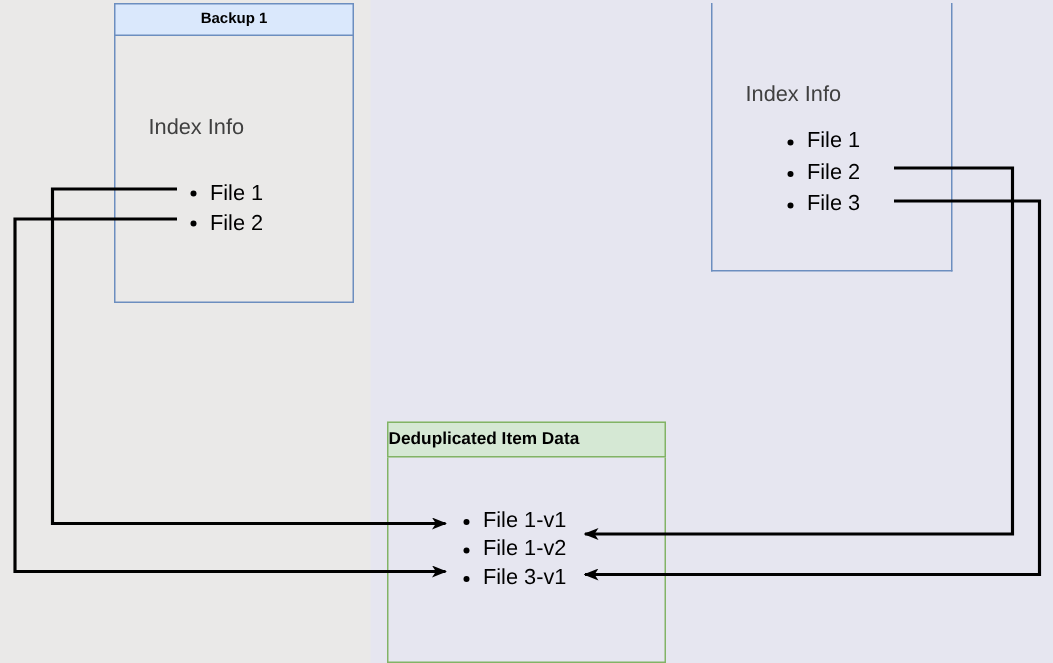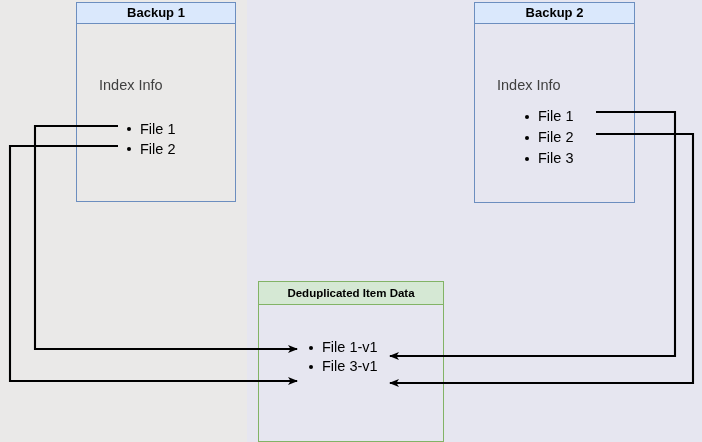--- a/index.html
+++ b/index.html
@@ -39,39 +39,38 @@
   }
   
   .node-blue .node-header {
     box-sizing: border-box;
     background: #dae8fc;
     border: 1px solid #6c8ebf;
     height: 22px;
     line-height: 20px;
     text-align: center;
     font-weight: bold;
-    font-size: 13px;
+    font-size: 10px;
     color: #000;
   }
   .node-blue .node-body {
     box-sizing: border-box;
     border: 1px solid #6c8ebf;
     border-top: none;
     background: transparent;
     position: relative;
     height: calc(100% - 22px);
   }
   
   .node-green .node-header {
     box-sizing: border-box;
     background: #d5e8d4;
     border: 1px solid #82b366;
     height: 24px;
     line-height: 22px;
-    text-align: center;
     font-weight: bold;
     font-size: 11.5px;
     color: #000;
   }
   .node-green .node-body {
     box-sizing: border-box;
     border: 1px solid #82b366;
     border-top: none;
     background: transparent;
     position: relative;
@@ -127,36 +126,36 @@
     <div class="node-body">
       <div class="section-label" style="left:22px; top:53px;">Index Info</div>
       <ul class="file-list" style="left:48px; top:95px;">
         <li style="height:20px; line-height:20px;">File 1</li>
         <li style="height:20px; line-height:20px;">File 2</li>
       </ul>
     </div>
   </div>
 
   <div class="node node-blue" style="left:474px; top:2px; width:161px; height:201px;">
-    <div class="node-header">Backup 2</div>
     <div class="node-body">
       <div class="section-label" style="left:22px; top:53px;">Index Info</div>
       <ul class="file-list" style="left:48px; top:82px;">
         <li style="height:21px; line-height:21px;">File 1</li>
         <li style="height:21px; line-height:21px;">File 2</li>
         <li style="height:21px; line-height:21px;">File 3</li>
       </ul>
     </div>
   </div>
 
   <div class="node node-green" style="left:258px; top:281px; width:186px; height:161px;">
     <div class="node-header">Deduplicated Item Data</div>
     <div class="node-body">
       <ul class="file-list" style="left:48px; top:33px;text-align:center;">
         <li style="height:19px; line-height:19px;">File 1-v1</li>
+        <li style="height:19px; line-height:19px;">File 1-v2</li>
         <li style="height:19px; line-height:19px;">File 3-v1</li>
       </ul>
     </div>
   </div>
 
   <svg id="edges" viewBox="0 0 702 442" width="702" height="442">
     <defs>
       <marker id="arrow-end" markerWidth="10" markerHeight="8" refX="9" refY="4" orient="auto" markerUnits="userSpaceOnUse">
         <path d="M0,0 L10,4 L0,8 L2.6,4 Z" fill="#000"></path>
       </marker>

